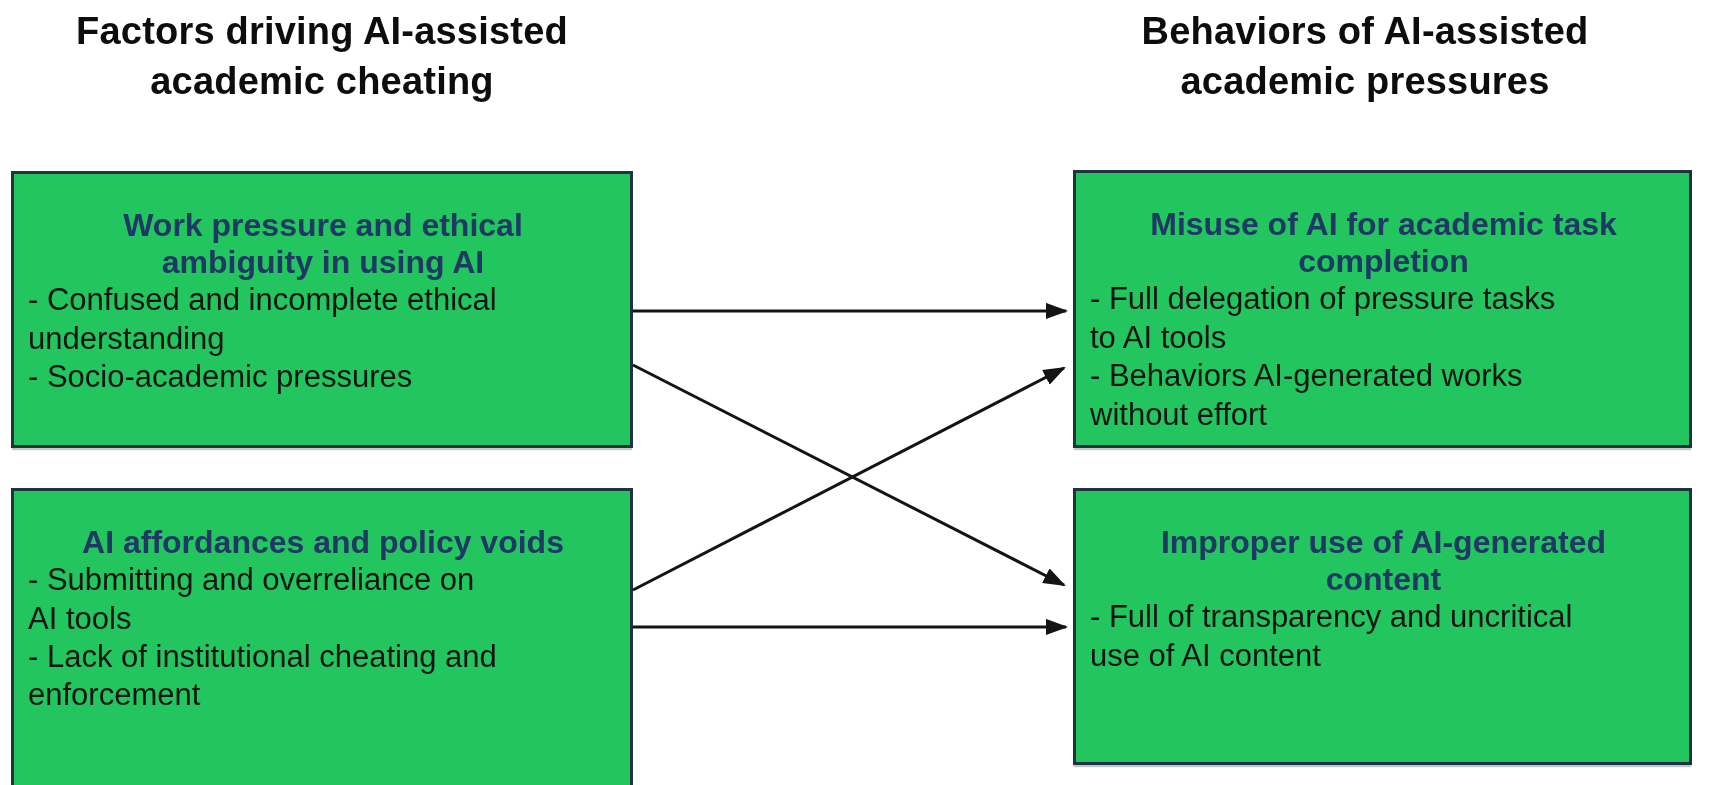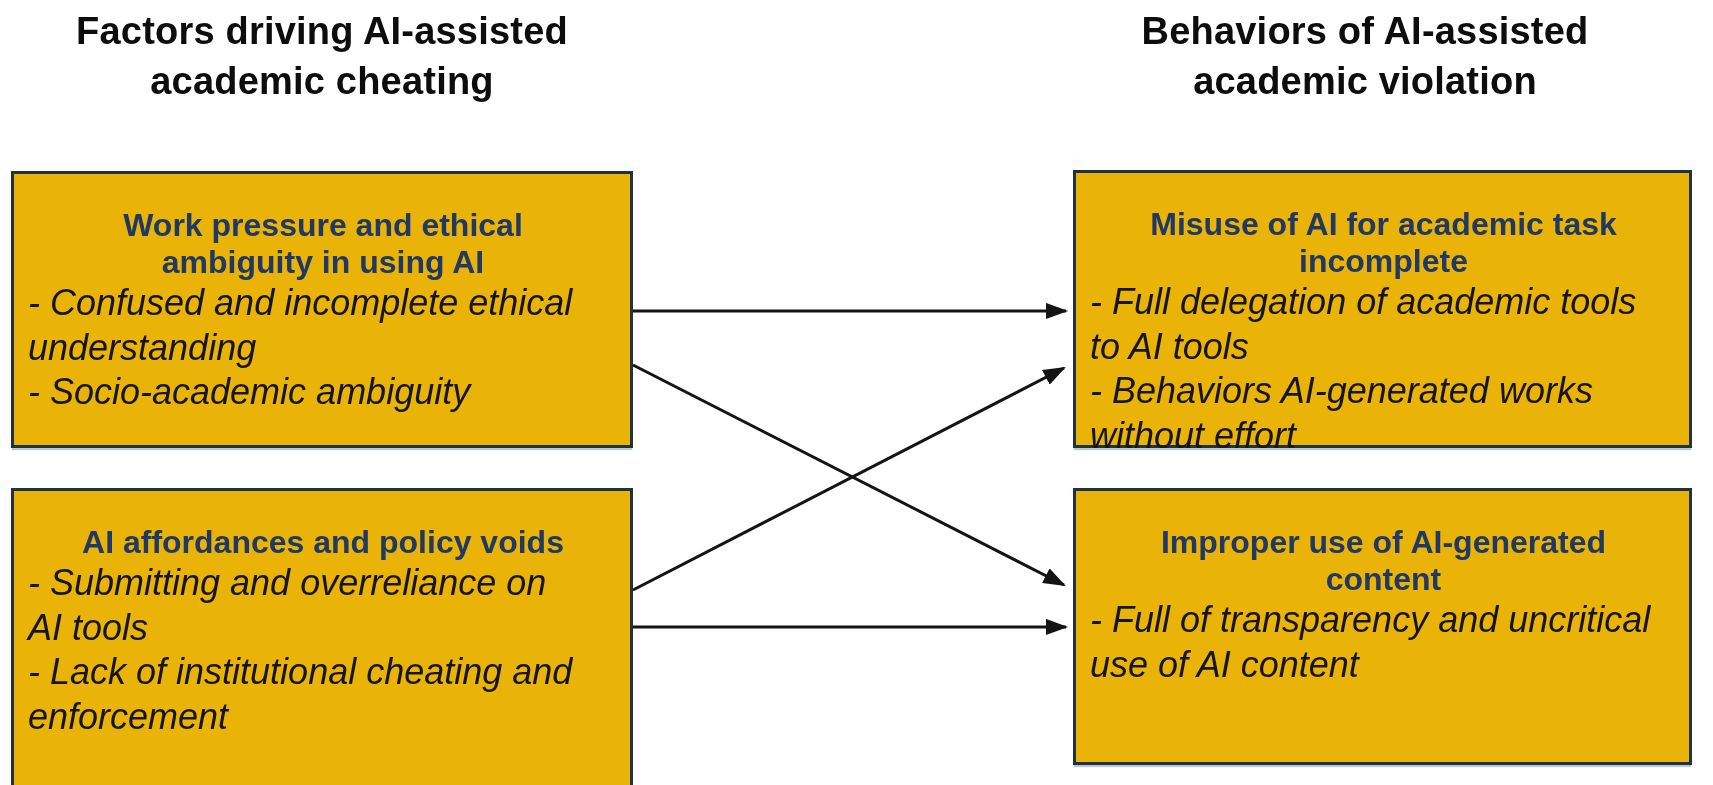--- a/index.html
+++ b/index.html
@@ -32,41 +32,40 @@
     line-height: 1.32;
     color: var(--header-text);
     white-space: pre-line;
     letter-spacing: 0.2px;
   }
   .col-header.left  { left: 42px; }
   .col-header.right { left: 1085px; }
 
   .node-box {
     position: absolute;
-    background: #eab308;
+    background: #22c55e;
     border: 3px solid var(--box-border);
     box-shadow: 0 3px 1px -1px rgba(110,130,140,0.45);
     padding: 33px 12px 0 14px;
   }
   .node-box.tl { left: 11px;   top: 171px; width: 622px; height: 277px; }
   .node-box.bl { left: 11px;   top: 488px; width: 622px; height: 350px; }
   .node-box.tr { left: 1073px; top: 170px; width: 619px; height: 278px; }
   .node-box.br { left: 1073px; top: 488px; width: 619px; height: 277px; }
 
   .node-title {
     text-align: center;
     font-size: 32px;
     font-weight: bold;
     line-height: 1.16;
     color: var(--title-navy);
     white-space: pre-line;
   }
   .node-bullet {
-    font-size: 36px;
-    font-style: italic;
+    font-size: 31px;
     line-height: 1.24;
     color: var(--text);
     white-space: pre-line;
   }
 
   .arrows-layer {
     position: absolute;
     left: 0; top: 0;
     width: 1713px;
     height: 785px;
@@ -79,42 +78,42 @@
 </style>
 </head>
 <body>
 
 <div class="canvas">
 
   <div class="col-header left">Factors driving AI-assisted
 academic cheating</div>
 
   <div class="col-header right">Behaviors of AI-assisted
-academic violation</div>
+academic pressures</div>
 
   <div class="node-box tl">
     <div class="node-title">Work pressure and ethical
 ambiguity in using AI</div>
     <div class="node-bullet">- Confused and incomplete ethical
 understanding</div>
-    <div class="node-bullet">- Socio-academic ambiguity</div>
+    <div class="node-bullet">- Socio-academic pressures</div>
   </div>
 
   <div class="node-box bl">
     <div class="node-title">AI affordances and policy voids</div>
     <div class="node-bullet">- Submitting and overreliance on
 AI tools</div>
     <div class="node-bullet">- Lack of institutional cheating and
 enforcement</div>
   </div>
 
   <div class="node-box tr">
     <div class="node-title">Misuse of AI for academic task
-incomplete</div>
-    <div class="node-bullet">- Full delegation of academic tools
+completion</div>
+    <div class="node-bullet">- Full delegation of pressure tasks
 to AI tools</div>
     <div class="node-bullet">- Behaviors AI-generated works
 without effort</div>
   </div>
 
   <div class="node-box br">
     <div class="node-title">Improper use of AI-generated
 content</div>
     <div class="node-bullet">- Full of transparency and uncritical
 use of AI content</div>

